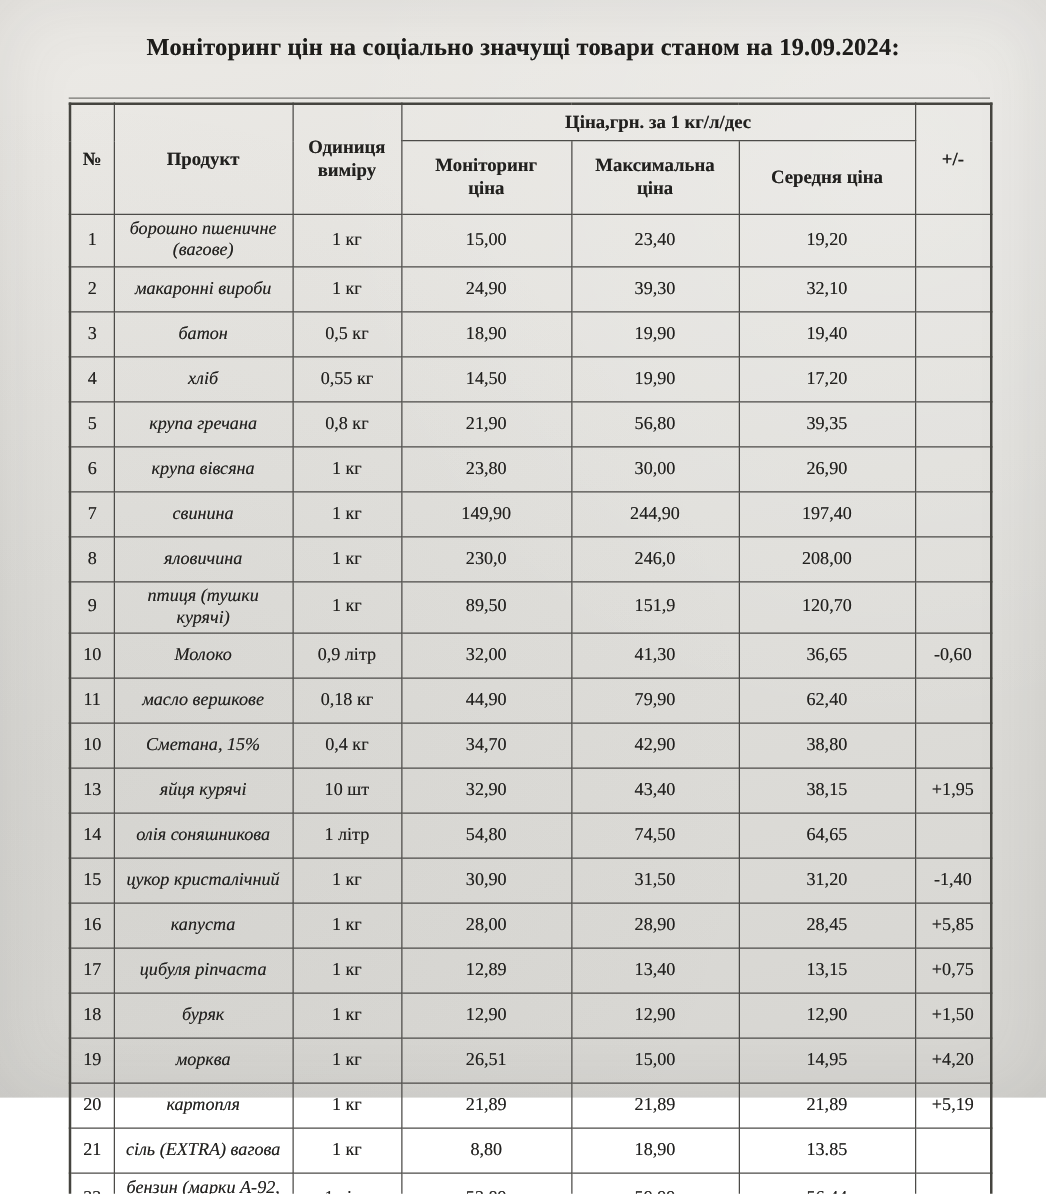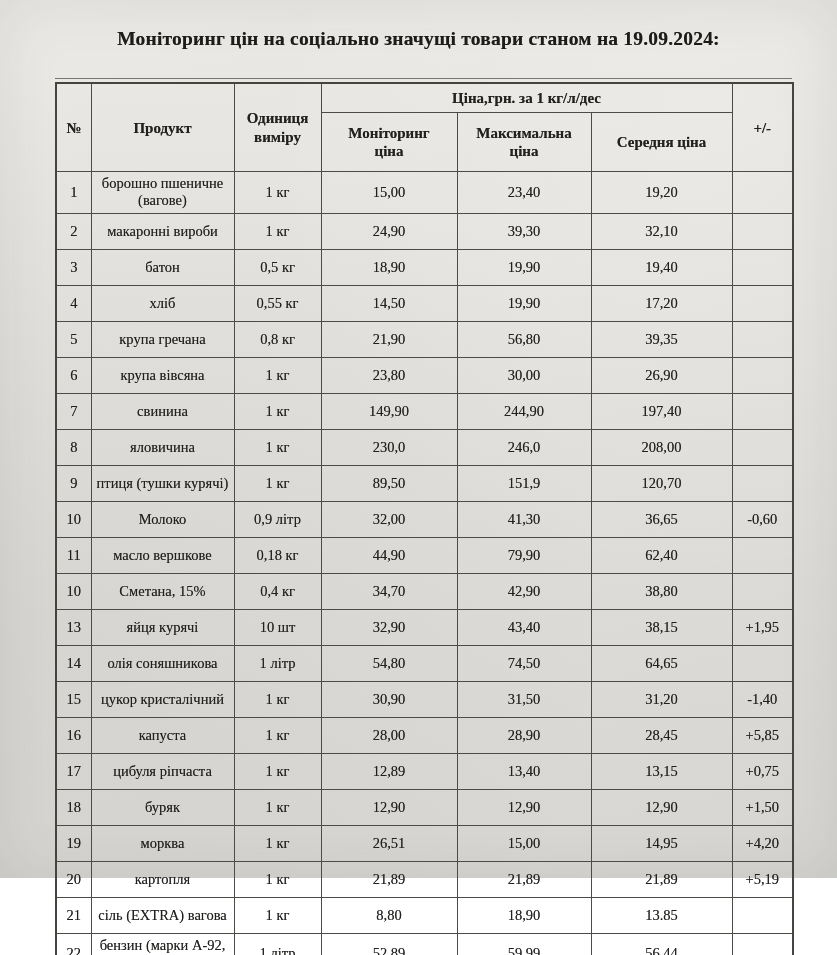--- a/index.html
+++ b/index.html
@@ -79,20 +79,21 @@
   }
   th.col-delta {
     vertical-align: top;
     padding-top: 14px;
     font-weight: 700;
   }
   td.c-product {
     text-align: left;
     padding-left: 8px;
     padding-right: 4px;
+    font-style: italic;
   }
   td.c-num { padding-left: 2px; padding-right: 2px; }
 </style>
 </head>
 <body>
 
 <div class="page">
 
   <h1 class="doc-title">Моніторинг цін на соціально значущі товари станом на 19.09.2024:</h1>
 

